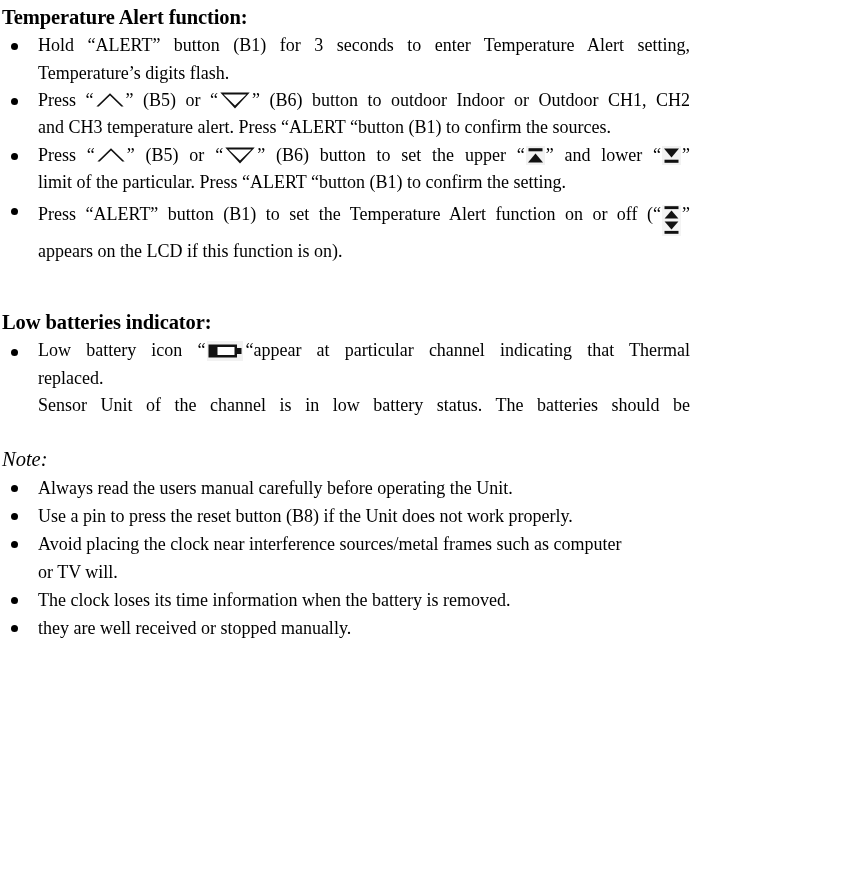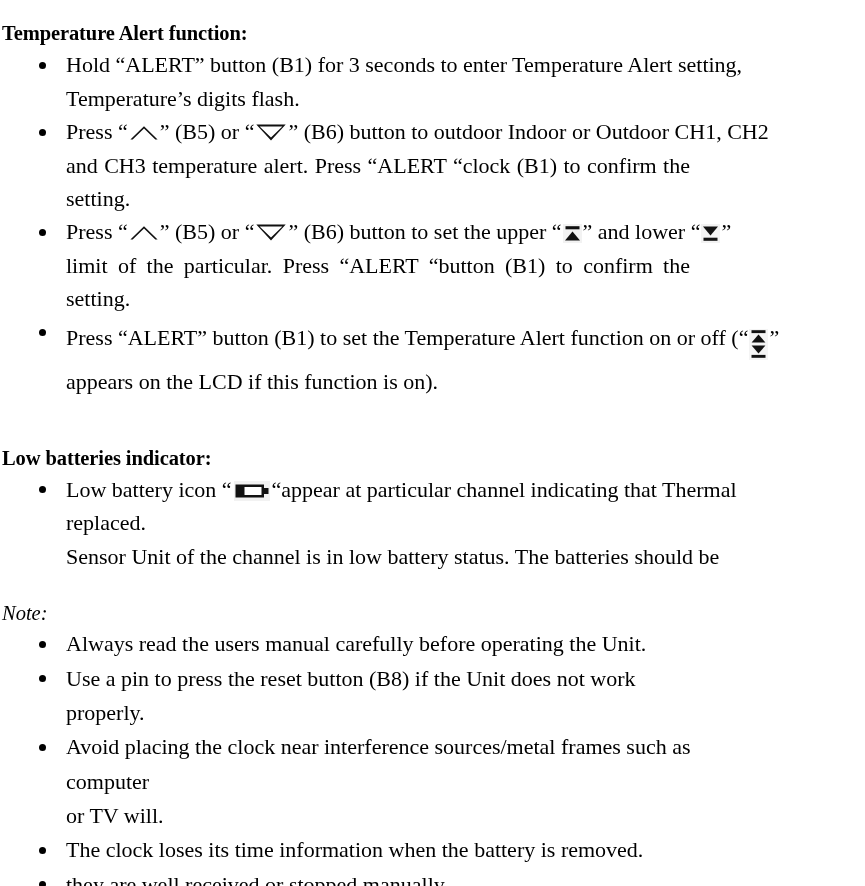--- a/index.html
+++ b/index.html
@@ -12,21 +12,21 @@
     height: 886px;
     font-family: "Liberation Serif", "DejaVu Serif", serif;
     color: #000000;
     overflow: hidden;
   }
   .page {
     position: relative;
     width: 691px;
     height: 886px;
     box-sizing: border-box;
-    padding: 20px 0 0 0;
+    padding: 4px 0 0 0;
   }
 
   
   .section-heading {
     font-weight: bold;
     font-size: 20.5px;
     line-height: 1.28;
     letter-spacing: -0.1px;
     margin: 0 0 2px 2px;
   }
@@ -39,22 +39,21 @@
 
   
   ul.bullets {
     list-style: none;
     margin: 0;
     padding: 0;
   }
   ul.bullets > li {
     position: relative;
     padding-left: 38px;
-    font-size: 22px;
-    margin-left: 28px;
+    font-size: 18px;
   }
   ul.bullets > li::before {
     content: "";
     position: absolute;
     left: 11px;
     top: 0.62em;
     width: 7px;
     height: 7px;
     border-radius: 50%;
     background: #000;
@@ -156,21 +155,21 @@
       <span class="ln">Hold “ALERT” button (B1) for 3 seconds to enter Temperature Alert setting,</span>
       <span class="ln last">Temperature’s digits flash.</span>
     </li>
 
     <li class="just">
       <span class="ln"><span>Press “</span><span class="ico ico-tri-up"><svg viewBox="0 0 30 16" width="30" height="16">
               <path d="M15 1.2 L28.6 14.6 L26.3 14.6 L15 3.6 L3.7 14.6 L1.4 14.6 Z" fill="#111"></path>
             </svg></span><span>” (B5) or “</span><span class="ico ico-tri-down"><svg viewBox="0 0 32 19" width="32" height="19">
               <path d="M1.3 1.4 L30.7 1.4 L16 17.6 Z M4.6 3.6 L27.4 3.6 L16 14.6 Z" fill="#111" fill-rule="evenodd"></path>
             </svg></span><span>” (B6) button to outdoor Indoor or Outdoor CH1, CH2</span></span>
-      <span class="ln last">and CH3 temperature alert. Press “ALERT “clock (B1) to confirm the setting.</span>
+      <span class="ln last">and CH3 temperature alert. Press “ALERT “button (B1) to confirm the sources.</span>
     </li>
 
     <li class="just">
       <span class="ln"><span>Press “</span><span class="ico ico-tri-up"><svg viewBox="0 0 30 16" width="30" height="16">
               <path d="M15 1.2 L28.6 14.6 L26.3 14.6 L15 3.6 L3.7 14.6 L1.4 14.6 Z" fill="#111"></path>
             </svg></span><span>” (B5) or “</span><span class="ico ico-tri-down"><svg viewBox="0 0 32 19" width="32" height="19">
               <path d="M1.3 1.4 L30.7 1.4 L16 17.6 Z M4.6 3.6 L27.4 3.6 L16 14.6 Z" fill="#111" fill-rule="evenodd"></path>
             </svg></span><span>” (B6) button to set the upper “</span><span class="ico ico-limit"><svg viewBox="0 0 19 19" width="19" height="19">
               <rect x="2.5" y="2.2" width="14" height="3.1" fill="#111"></rect>
               <path d="M9.5 7.4 L17 16.4 L2 16.4 Z" fill="#111"></path>

